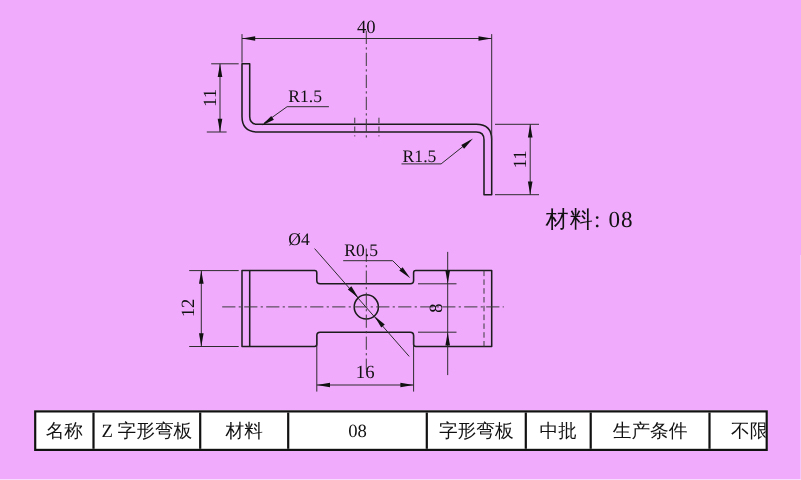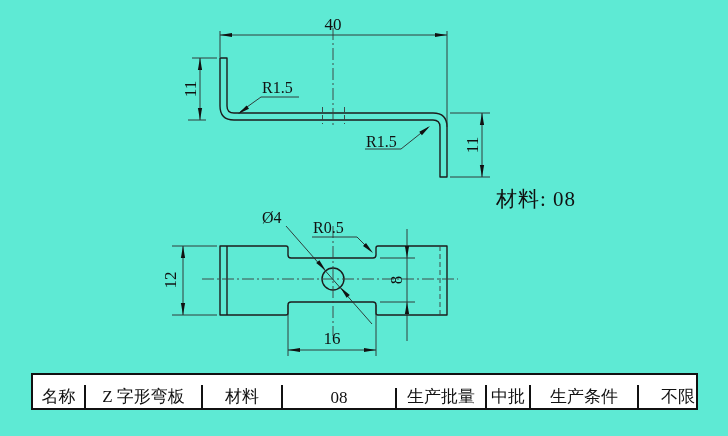--- a/index.html
+++ b/index.html
@@ -1,30 +1,30 @@
 <!DOCTYPE html>
 <html><head>
 <meta charset="utf-8">
 <style>
   html,body{margin:0;padding:0;background:#fff;}
-  #stage{position:relative;width:728px;height:436px;background:#5eead4;overflow:hidden;
+  #stage{position:relative;width:728px;height:436px;background:#f0abfc;overflow:hidden;
          font-family:"Liberation Serif","DejaVu Serif",serif;}
   svg{position:absolute;left:0;top:0;}
   svg text{fill:#111;}
   .dimtxt{font-family:"Liberation Serif","DejaVu Serif",serif;font-size:17px;}
   .lbltxt{font-family:"Liberation Serif","DejaVu Serif",serif;font-size:16px;}
   .notetxt{font-family:"Liberation Serif","DejaVu Serif",serif;font-size:21px;letter-spacing:1px;}
   .outline{stroke:#1c1c1c;stroke-width:1.4;fill:none;stroke-linejoin:round;}
   .thin{stroke:#2a2a2a;stroke-width:0.9;fill:none;}
   .center{stroke:#3a3a3a;stroke-width:0.9;fill:none;stroke-dasharray:12 3 2 3;}
   .hidden{stroke:#3a3a3a;stroke-width:0.9;fill:none;stroke-dasharray:5 3;}
   .arr{fill:#111;stroke:none;}
   
   #titleblock{position:absolute;left:31px;top:373px;width:667px;height:37px;
-      display:flex;box-sizing:border-box;border:2px solid #111;background:#fff;align-items:flex-end;}
+      display:flex;box-sizing:border-box;border:2px solid #111;background:#fff;}
   #titleblock .cell{box-sizing:border-box;border-right:2px solid #111;
       display:flex;align-items:center;justify-content:center;
       font-size:17px;color:#111;white-space:nowrap;overflow:hidden;}
   #titleblock .cell:last-child{border-right:none;flex:1;padding-left:21px;}
 </style>
 </head>
 <body>
 
 <div id="stage">
 
@@ -134,22 +134,22 @@
         <polygon class="arr" points="407,302 404.9,314 409.1,314"></polygon>
         <text class="dimtxt" x="402" y="280" text-anchor="middle" transform="rotate(-90 402 280)">8</text>
       </g>
     </g>
 
     <text class="notetxt" x="496" y="206" text-anchor="start">材料: 08</text>
   </svg>
 
   <div id="titleblock">
     <div class="cell" style="width:53px">名称</div>
-    <div class="cell" style="width:117px">Z 字形弯板</div>
+    <div class="cell" style="width:97px">Z 字形弯板</div>
     <div class="cell" style="width:80px">材料</div>
-    <div class="cell" style="width:114px">08</div>
-    <div class="cell" style="width:90px">生产批量</div>
-    <div class="cell" style="width:44px">中批</div>
+    <div class="cell" style="width:126px">08</div>
+    <div class="cell" style="width:90px">字形弯板</div>
+    <div class="cell" style="width:59px">中批</div>
     <div class="cell" style="width:108px">生产条件</div>
     <div class="cell">不限</div>
   </div>
 
 </div>
 
 </body></html>

